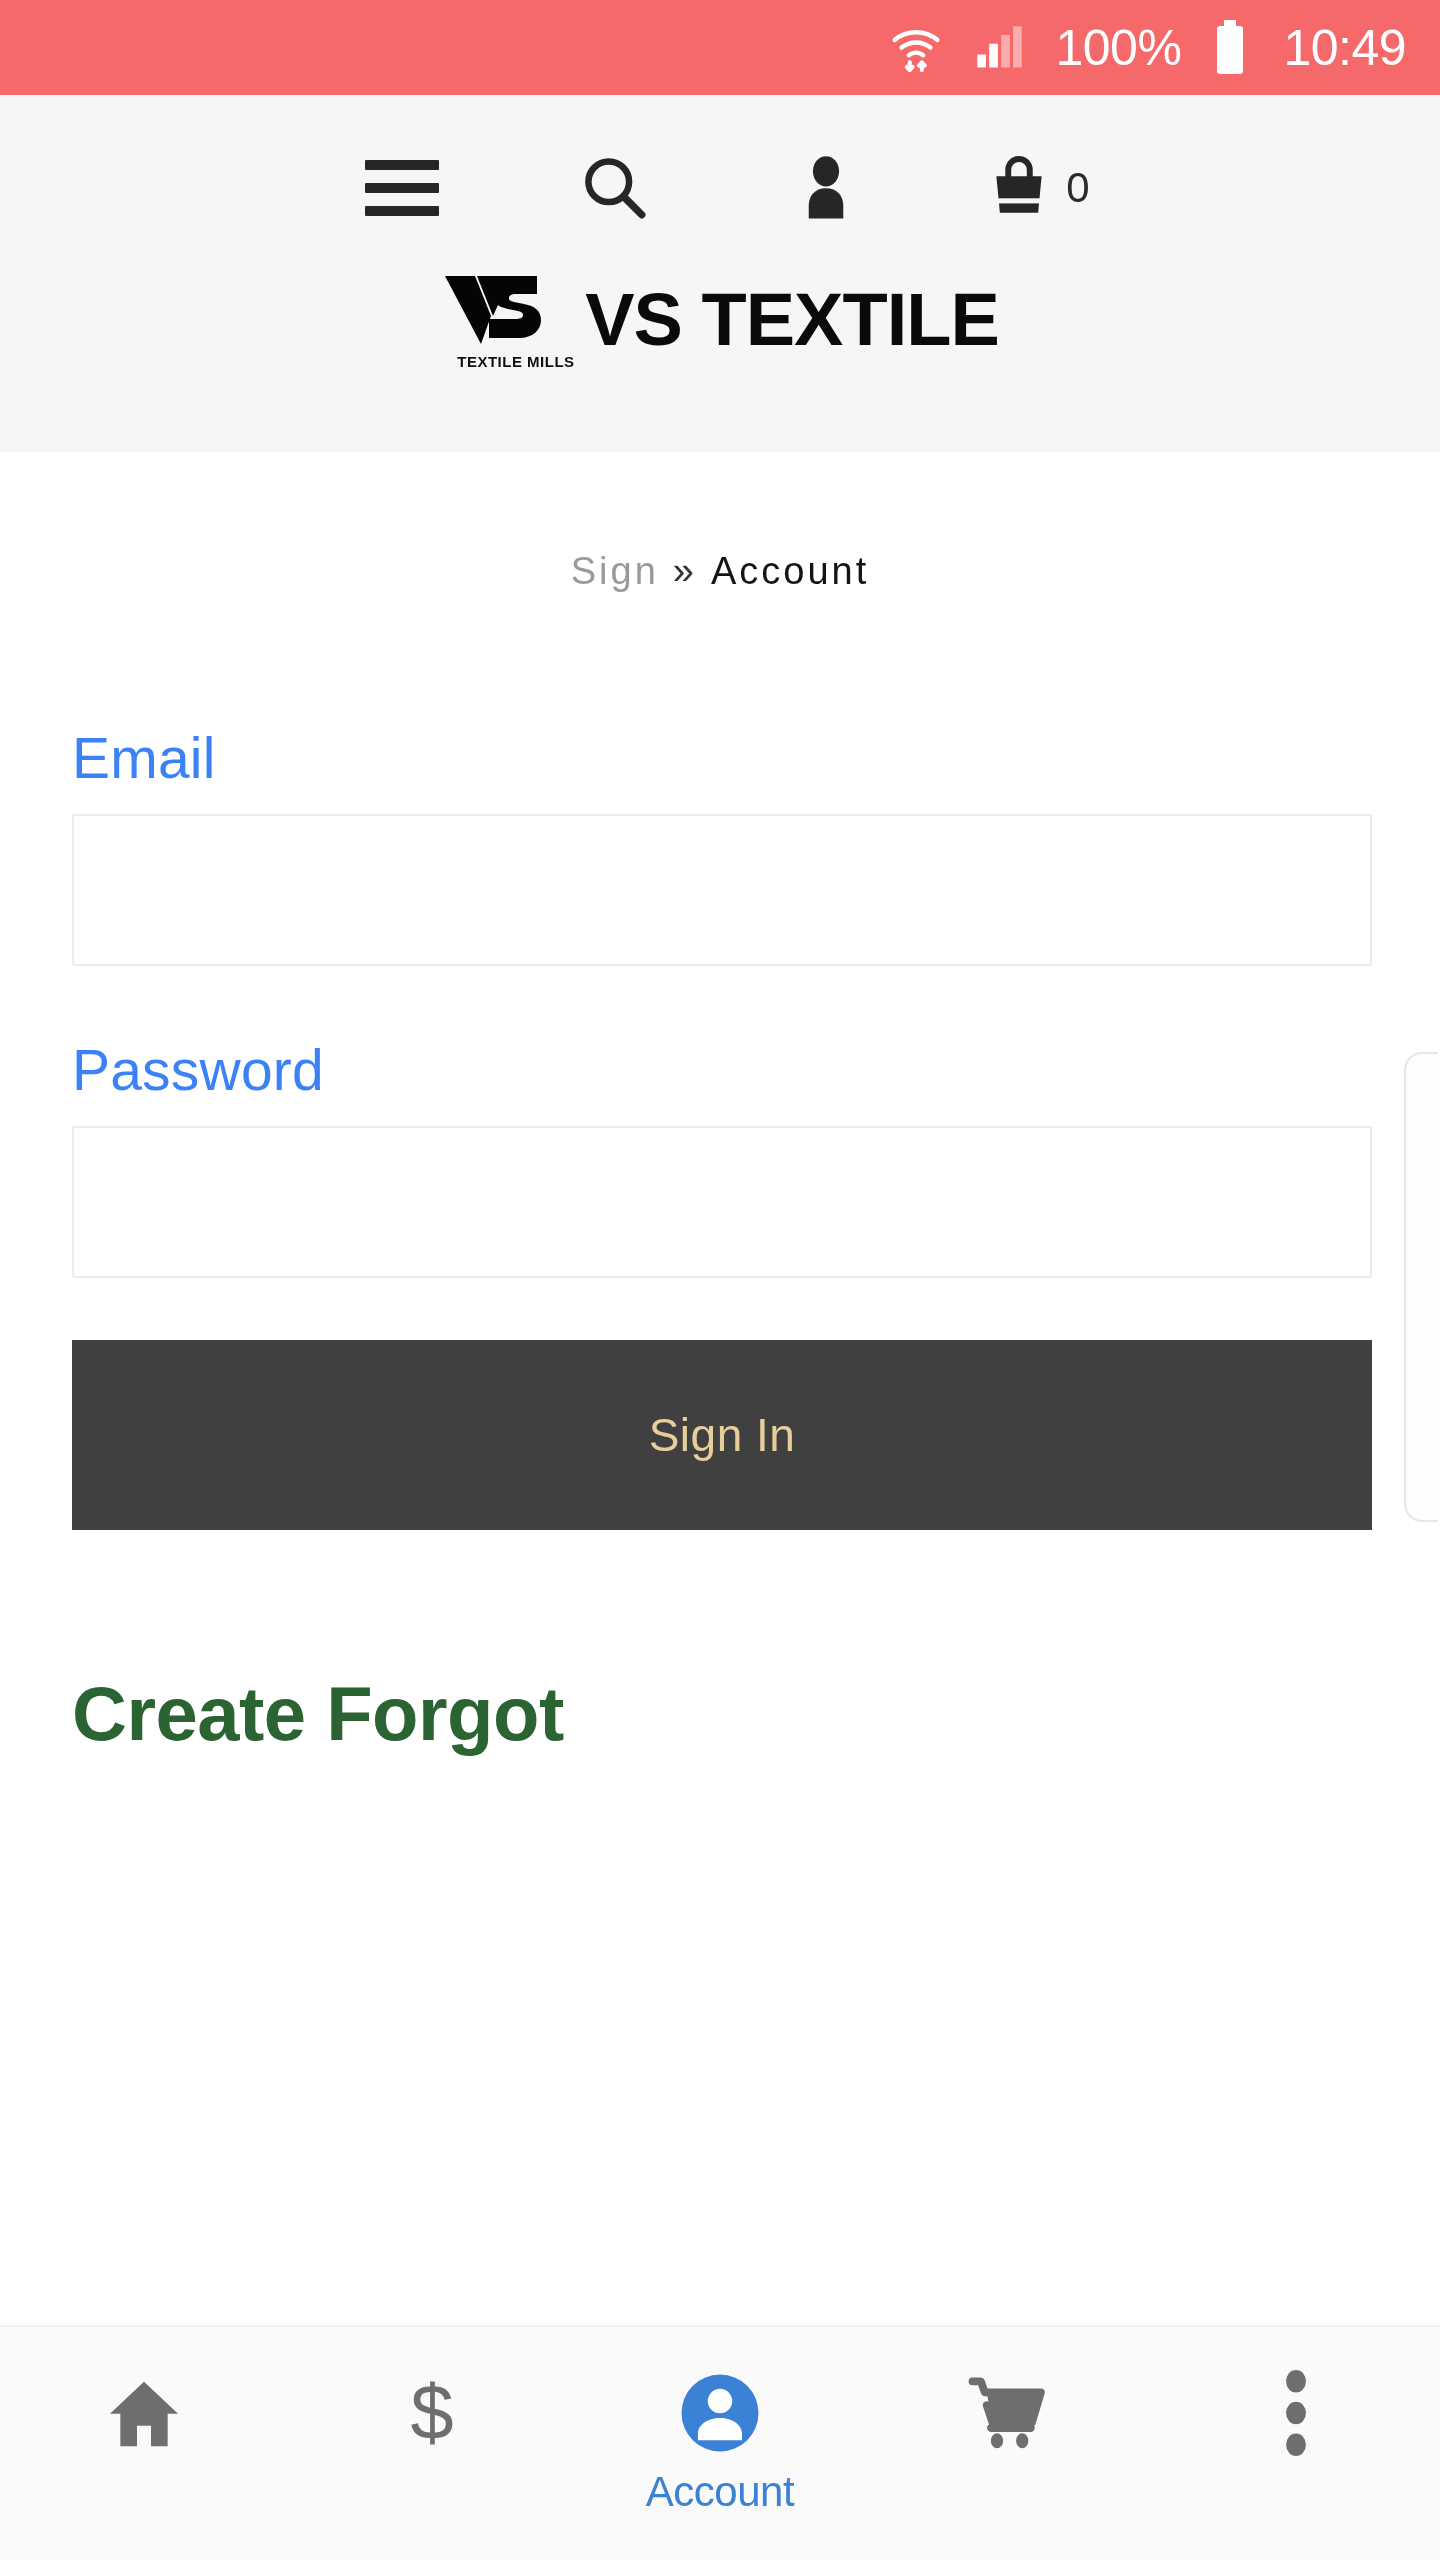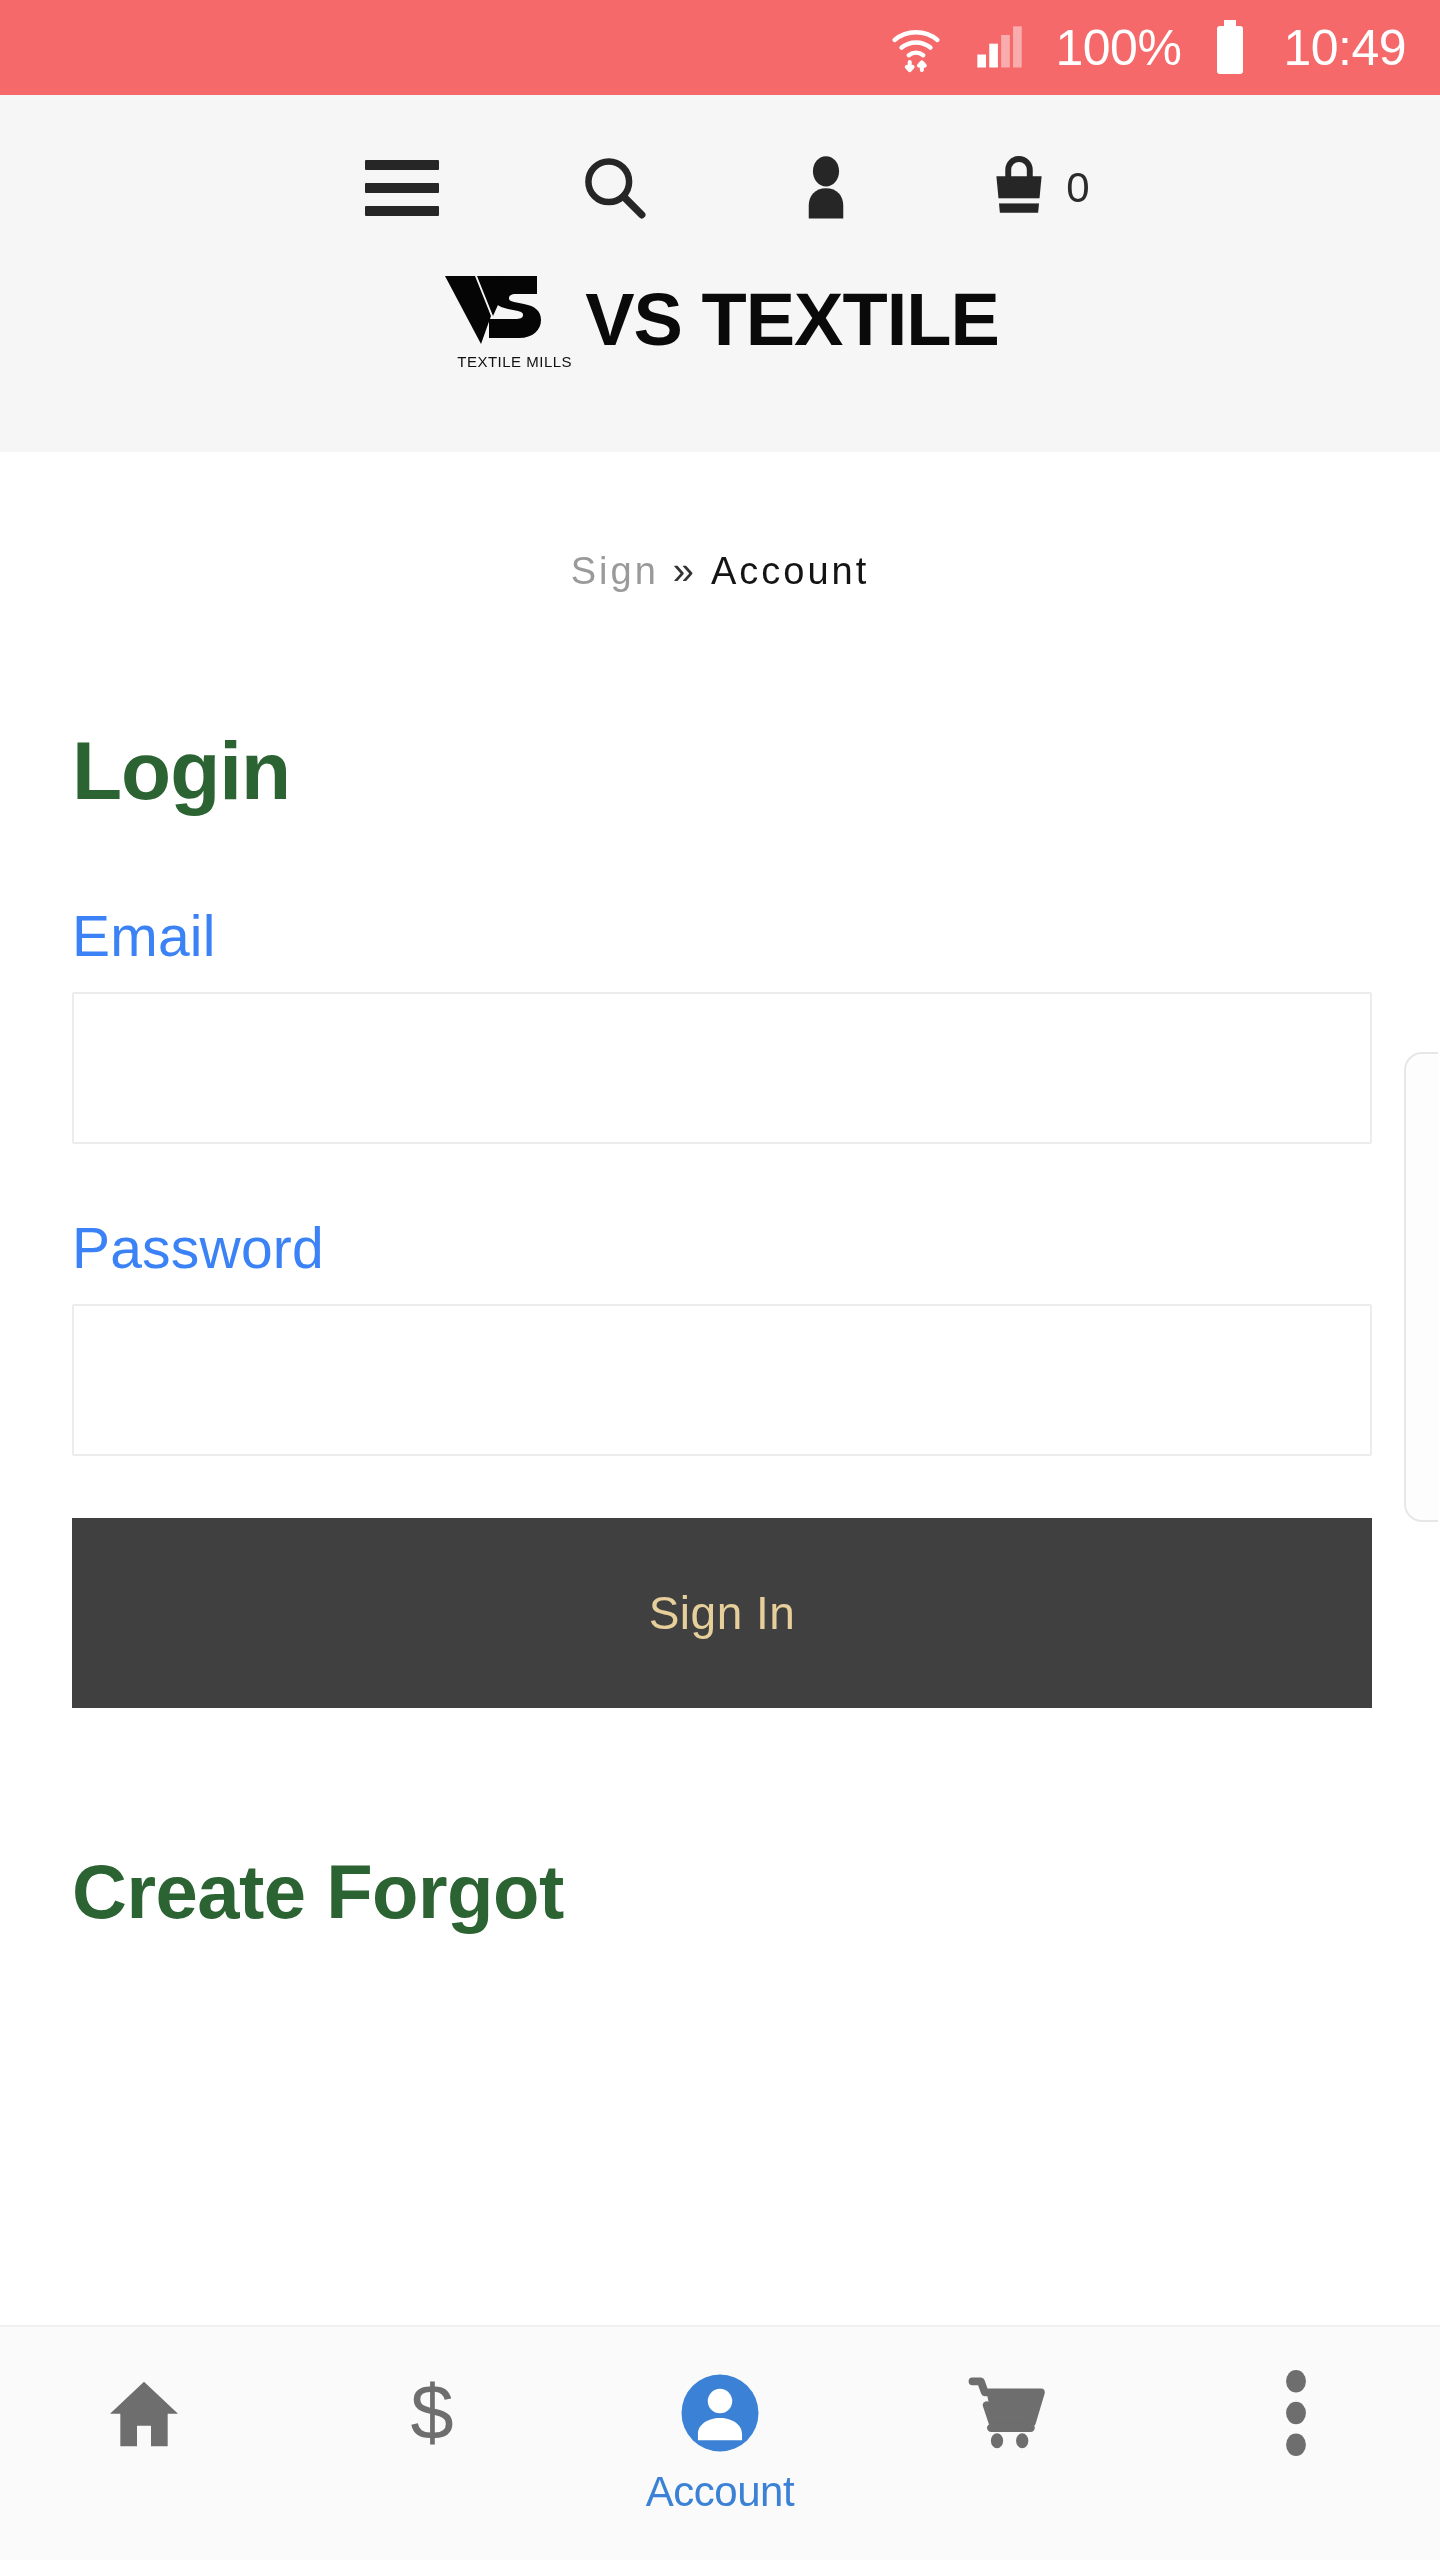--- a/index.html
+++ b/index.html
@@ -109,21 +109,21 @@
     display:flex;
     flex-direction:column;
     align-items:center;
     justify-content:flex-start;
   }
   .logo-mark-tag {
     position:absolute;
     bottom:-2px;
     left:16px;
     font-size:15px;
-    font-weight:400;
+    font-weight:700;
     letter-spacing:0.5px;
     color:#111111;
     white-space:nowrap;
     font-family:"Liberation Sans", sans-serif;
   }
   .logo-word {
     font-size:74px;
     font-weight:700;
     color:#0a0a0a;
     letter-spacing:-1px;
@@ -368,21 +368,20 @@
   </div>
 
   <div class="page">
 
     <div class="breadcrumb">
       <a class="crumb-home" href="#">Sign</a><span class="crumb-sep">»</span><span class="crumb-cur">Account</span>
     </div>
 
     <div class="form-wrap">
 
-      <div class="h-login">Login</div>
 
       <div class="field-label">Email</div>
       <input class="text-input" type="email" value="" placeholder="" style="">
 
       <div class="field-gap"></div>
 
       <div class="field-label">Password</div>
       <input class="text-input" type="password" value="" placeholder="" style="">
 
 

